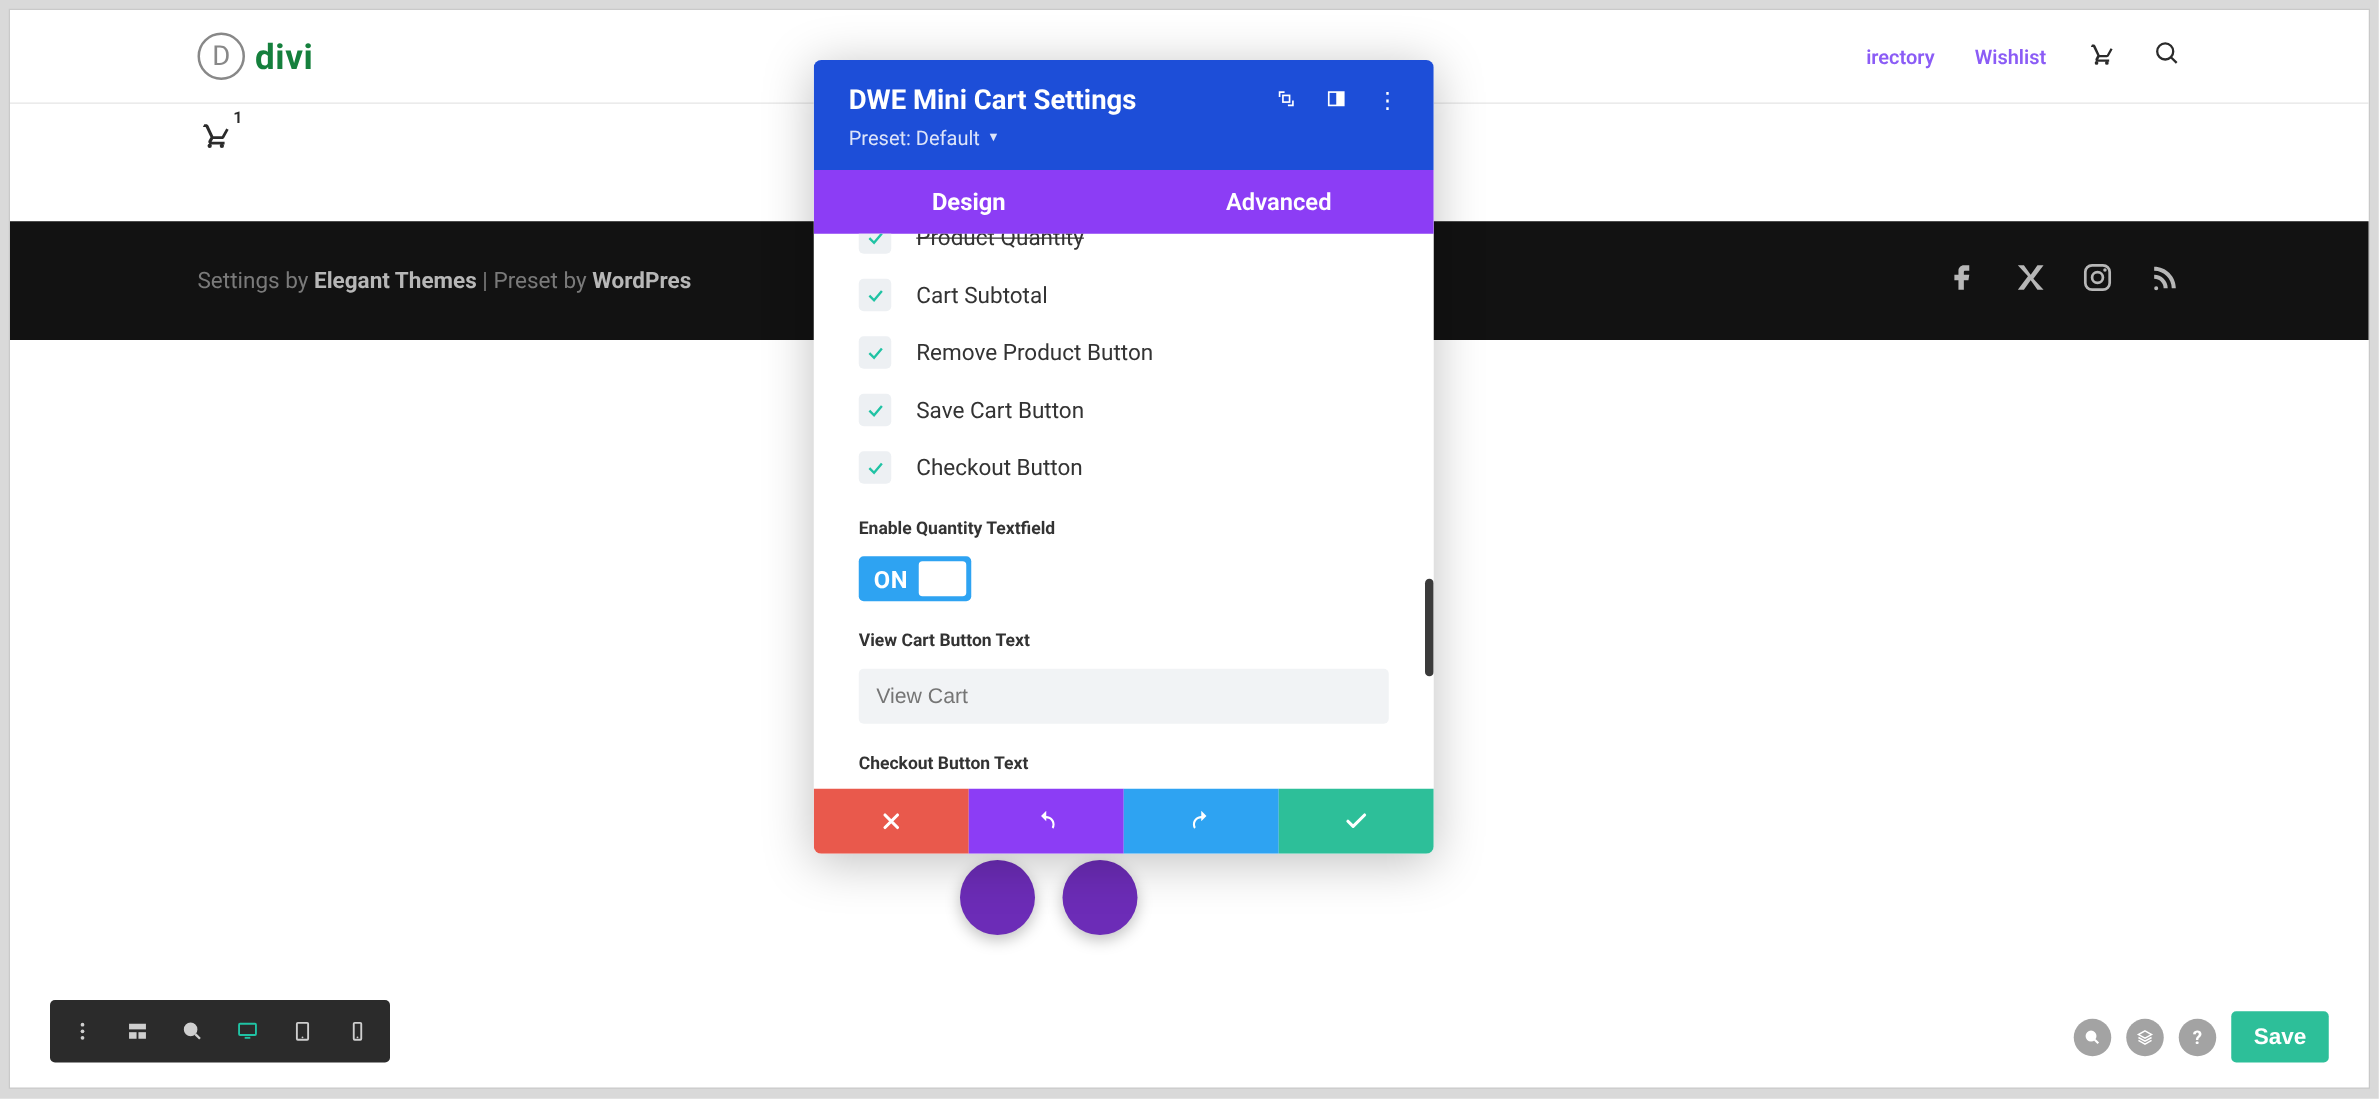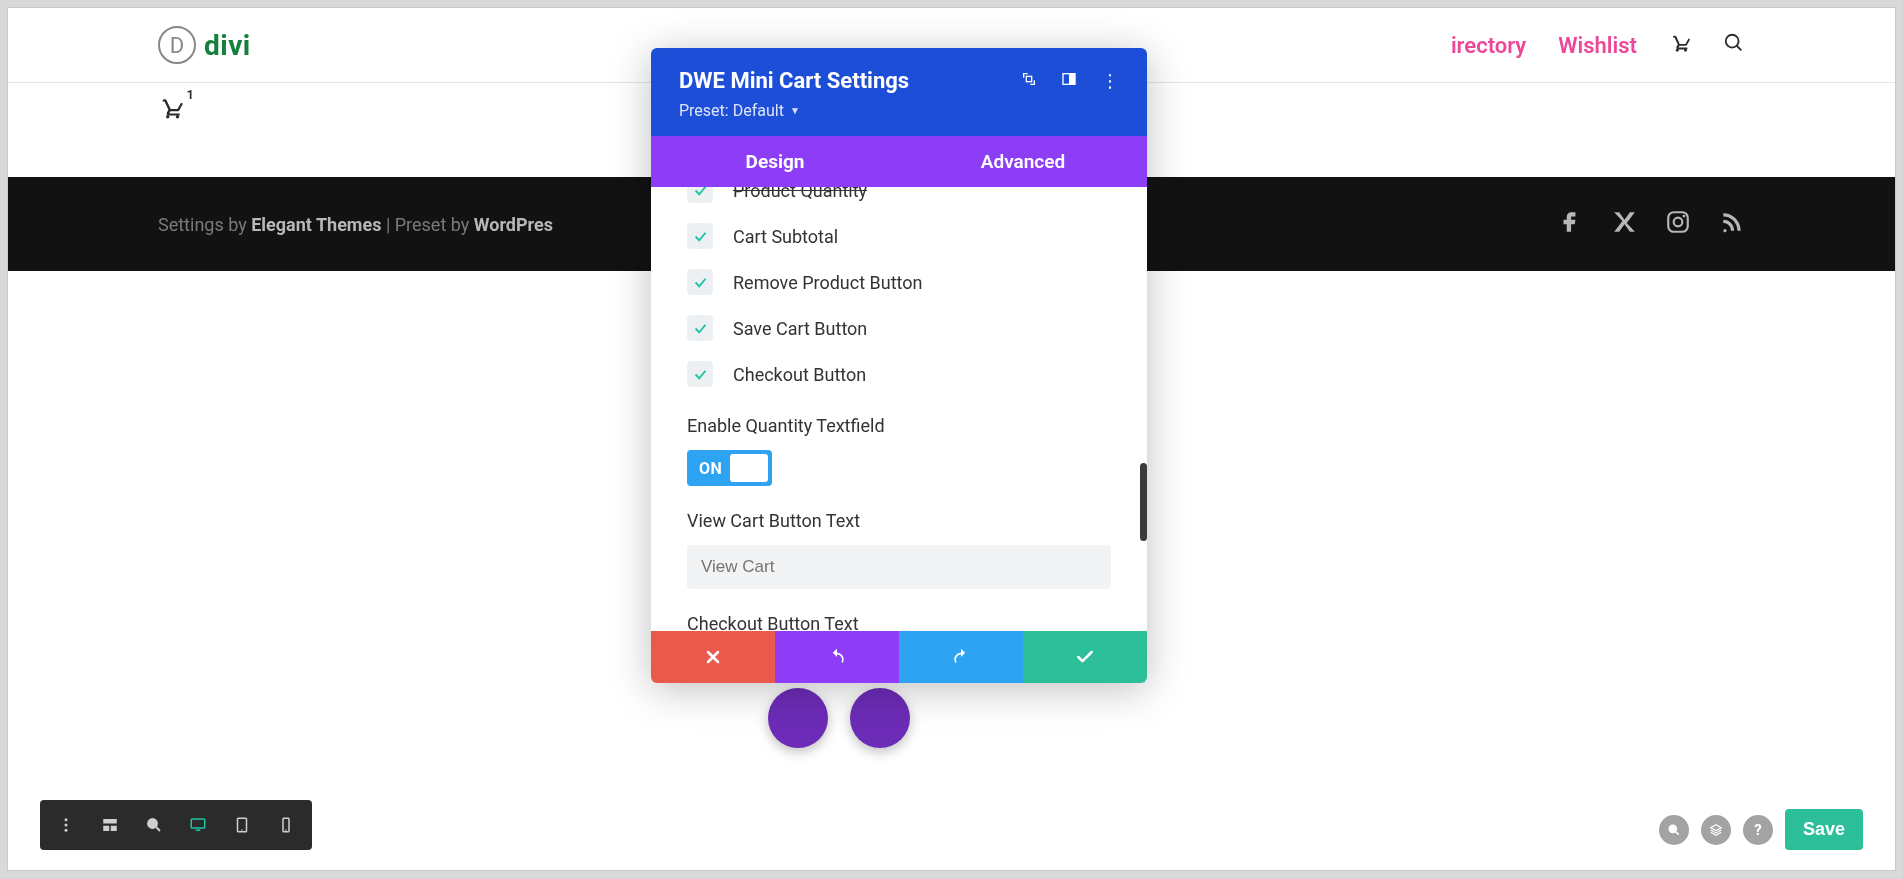--- a/index.html
+++ b/index.html
@@ -3,21 +3,21 @@
 <meta charset="utf-8">
 <style>
 * { margin: 0; padding: 0; box-sizing: border-box; }
 body { font-family: -apple-system, BlinkMacSystemFont, "Segoe UI", Roboto, "Helvetica Neue", Arial, sans-serif; background: #d9d9d9; padding: 8px; }
 .canvas { background: #fff; width: 100%; height: 862px; position: relative; overflow: hidden; box-shadow: 0 0 0 1px #c9c9c9; }
 .site-header { display: flex; align-items: center; justify-content: space-between; padding: 18px 150px; border-bottom: 1px solid #e5e5e5; }
 .logo { display: flex; align-items: center; gap: 8px; }
 .logo-circle { width: 38px; height: 38px; border: 2.5px solid #888; border-radius: 50%; display: flex; align-items: center; justify-content: center; color: #888; font-size: 22px; font-weight: 400; }
 .logo-text { color: #15803d; font-size: 28px; font-weight: 700; letter-spacing: 0.5px; }
 .nav-right { display: flex; align-items: center; gap: 32px; }
-.nav-link { color: #ec4899; font-size: 22px; font-weight: 600; text-decoration: none; }
+.nav-link { color: #8b5cf6; font-size: 16px; font-weight: 600; text-decoration: none; }
 .nav-icon { color: #2b2b2b; }
 .cart-row { padding: 12px 150px; display: flex; align-items: flex-start; }
 .mini-cart-icon { position: relative; color: #2b2b2b; }
 .mini-cart-badge { position: absolute; top: -8px; right: -10px; font-size: 13px; color: #2b2b2b; font-weight: 600; }
 .page-footer { background: #121212; color: #666; padding: 32px 150px; display: flex; align-items: center; justify-content: space-between; font-size: 18px; }
 .page-footer .ft-left { color: #7a7a7a; }
 .page-footer .ft-left .strong { color: #b7b7b7; font-weight: 700; }
 .ft-icons { display: flex; gap: 28px; color: #b7b7b7; }
 .ft-icons svg { width: 26px; height: 26px; fill: #b7b7b7; }
 
@@ -35,23 +35,23 @@
 .tab { flex: 1; text-align: center; padding: 14px 0; color: #fff; font-size: 19px; font-weight: 700; cursor: pointer; }
 .tab.active { background: #6c2cb7; }
 .tab:nth-child(2), .tab:nth-child(3) { font-weight: 600; }
 .modal-body { padding: 0 36px 12px; height: 444px; overflow: hidden; position: relative; }
 .checks { padding-top: 0; }
 .check-row { display: flex; align-items: center; gap: 20px; padding: 10px 0; }
 .check-box { width: 26px; height: 26px; background: #edf0f3; border-radius: 4px; display: flex; align-items: center; justify-content: center; }
 .check-box svg { width: 15px; height: 15px; stroke: #20c3a4; stroke-width: 3; fill: none; }
 .check-label { color: #333; font-size: 18px; }
 .section { padding: 18px 0 6px; }
-.sec-label { color: #333; font-size: 18px; font-weight: 400; margin-bottom: 14px; }
+.sec-label { color: #333; font-size: 14px; font-weight: 700; margin-bottom: 14px; }
 .toggle { display: inline-flex; align-items: center; background: #2ea3f2; border-radius: 4px; height: 36px; padding-left: 12px; padding-right: 4px; gap: 8px; }
-.toggle-label { color: #fff; font-weight: 700; font-size: 16px; letter-spacing: .5px; }
+.toggle-label { color: #fff; font-weight: 700; font-size: 19px; letter-spacing: .5px; }
 .toggle-thumb { width: 38px; height: 28px; background: #fff; border-radius: 3px; }
 .text-field { width: 100%; background: #f1f3f5; border: none; border-radius: 4px; padding: 12px 14px; font-size: 17px; color: #7a7f85; }
 .scroll-thumb { position: absolute; right: 0; top: 276px; width: 7px; height: 78px; background: #3b3b3b; border-radius: 4px; }
 .modal-foot { display: flex; height: 52px; }
 .foot-btn { flex: 1; display: flex; align-items: center; justify-content: center; color: #fff; }
 .foot-btn svg { width: 20px; height: 20px; fill: #fff; }
 .foot-btn.red { background: #e9594c; }
 .foot-btn.purple { background: #8c3df5; }
 .foot-btn.blue { background: #2ea3f2; }
 .foot-btn.green { background: #2dbf99; }

